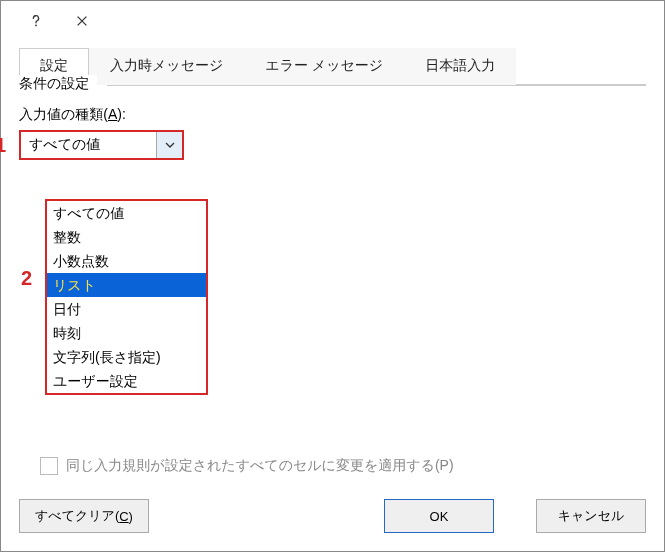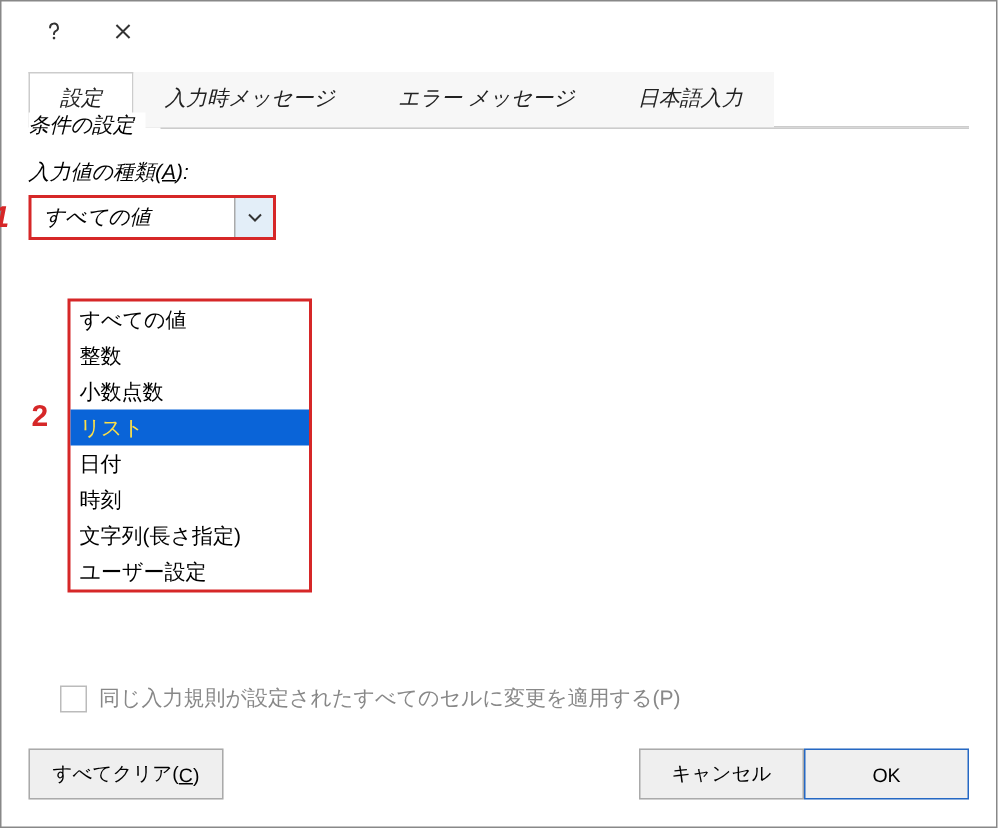--- a/index.html
+++ b/index.html
@@ -29,21 +29,20 @@
     width: 46px;
     height: 40px;
     display: flex;
     align-items: center;
     justify-content: center;
     color: #333;
   }
   .titlebar .tbtn svg { width: 14px; height: 14px; }
   .body {
     padding: 0 18px 18px 18px;
-    font-style: italic;
   }
   .tabs {
     display: flex;
     border-bottom: 1px solid #ccc;
     margin-top: 6px;
   }
   .tab {
     padding: 8px 20px 9px 20px;
     border: 1px solid transparent;
     position: relative;
@@ -170,20 +169,21 @@
     height: 18px;
     border: 1px solid #bbb;
   }
   .buttons {
     position: absolute;
     left: 18px;
     right: 18px;
     bottom: 18px;
     display: flex;
     align-items: center;
+    gap: 32px;
   }
   .btn {
     height: 34px;
     padding: 0 8px;
     border: 1px solid #aaa;
     background: #efefef;
     display: flex;
     align-items: center;
     justify-content: center;
     font-size: 13px;
@@ -266,17 +266,17 @@
     <span>同じ入力規則が設定されたすべてのセルに変更を適用する(P)</span>
   </div>
 
   <div class="buttons">
     <div class="btn clear">
       <span>すべてクリア(</span>
         <span class="underline">C</span>
         <span>)</span>
     </div>
     <div class="spacer"></div>
+    <div class="btn ok">OK</div>
     <div class="btn cancel">キャンセル</div>
-    <div class="btn ok">OK</div>
   </div>
 
 </div>
 
 </body></html>

